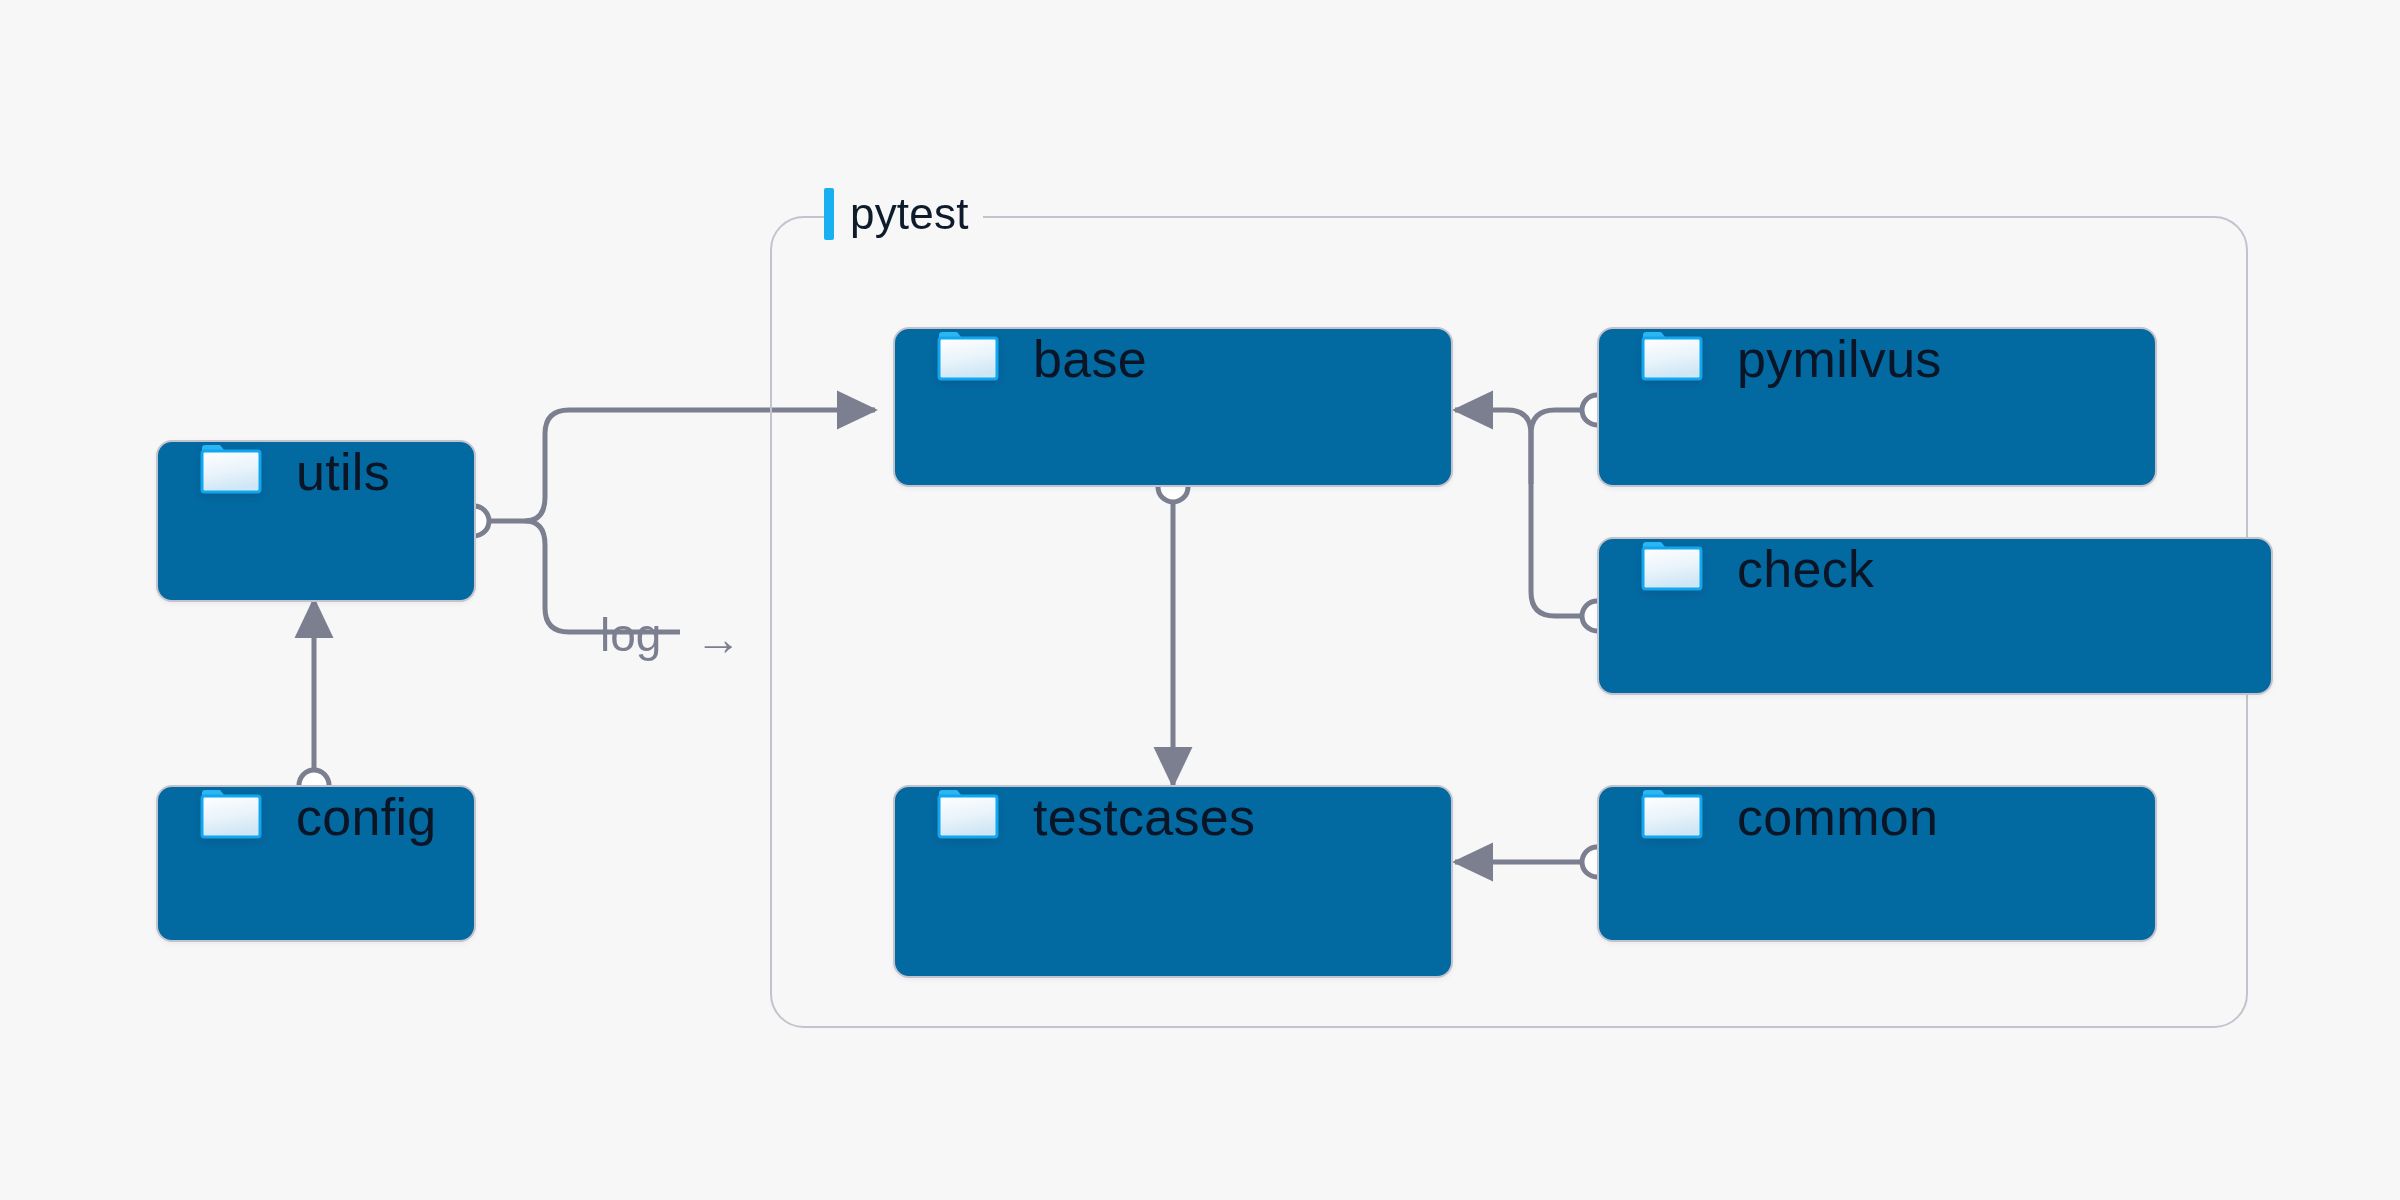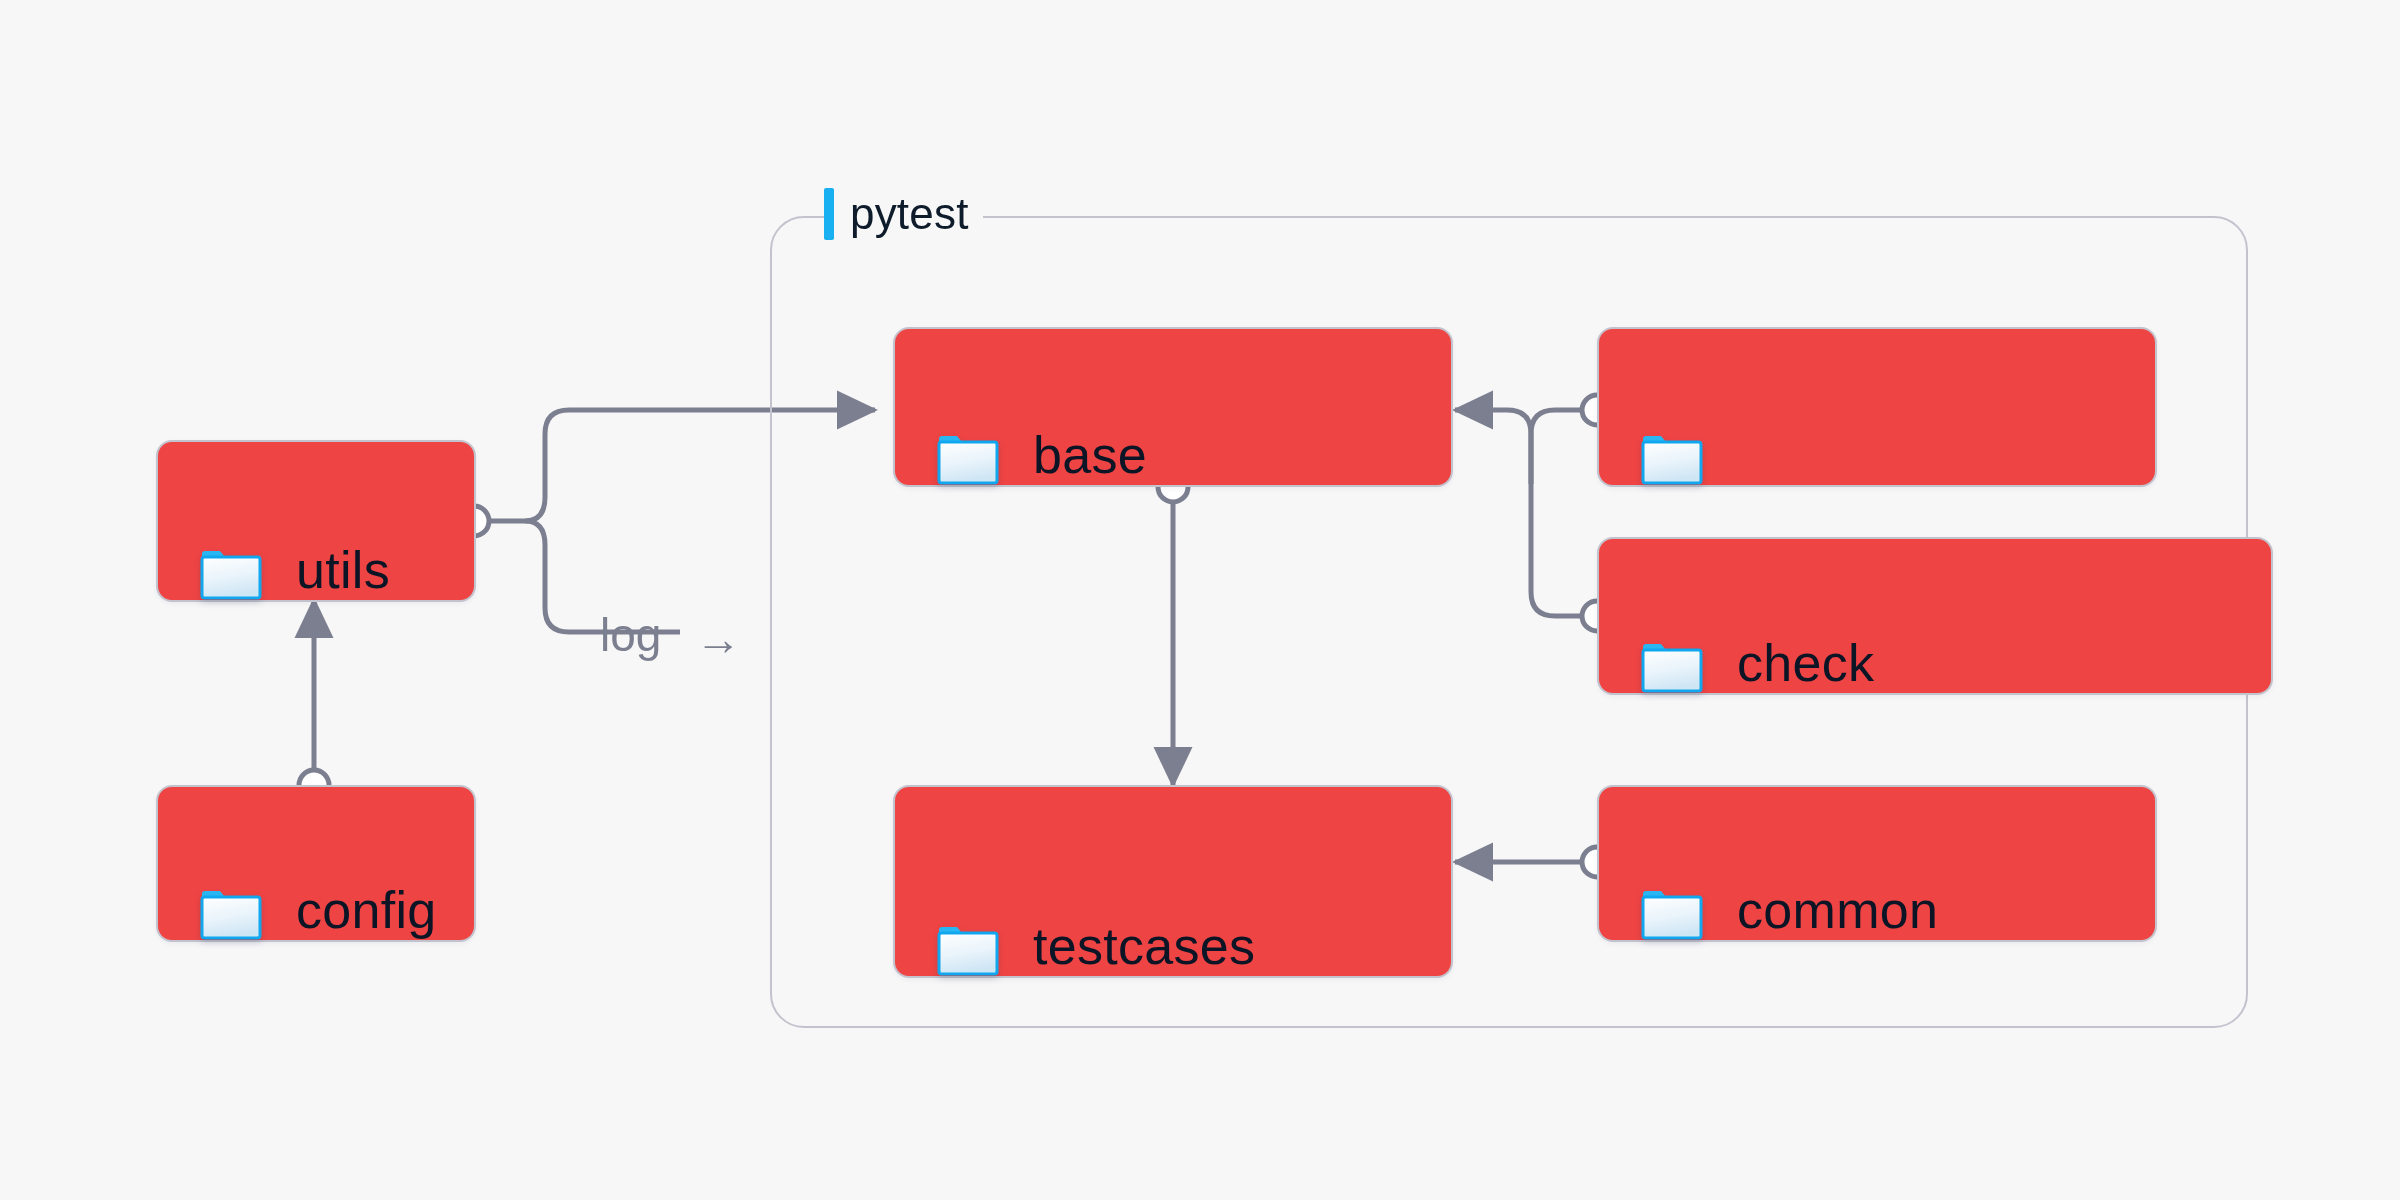--- a/index.html
+++ b/index.html
@@ -31,25 +31,25 @@
   .group-label .bar{
     width:10px;height:52px;background:#18b0f0;border-radius:2px;
   }
   .group-label .gtext{
     font-size:44px;color:#0d1b2a;letter-spacing:.2px;white-space:nowrap;
   }
 
   
   .node{
     position:absolute;
-    background:#ef4444;
+    background:#0369a1;
     border:2px solid #c3c3ce;
     border-radius:16px;
     box-sizing:border-box;
-    display:flex;align-items:flex-end;
+    display:flex;align-items:flex-start;
     padding-left:42px;
     gap:34px;
     box-shadow:0 2px 5px rgba(20,25,50,.05);
   }
   .node .label{
     font-size:52px;color:#0b1526;letter-spacing:.3px;white-space:nowrap;
   }
 
   
   .folder{position:relative;width:62px;height:52px;flex:0 0 auto;}
@@ -172,20 +172,21 @@
     <span class="label">testcases</span>
   </div>
 
   <div class="node" style="left:1597px;top:327px;width:560px;height:160px;">
     <span class="folder">
       <svg viewBox="0 0 62 52">
         <path d="M2,10 L2,6 Q2,3 5,3 L20,3 L25,9 L25,12 L2,12 Z" fill="#29b6f2"></path>
         <rect x="2" y="9" width="58" height="41" rx="2.5" fill="url(#folderGrad)" stroke="#11a7ef" stroke-width="3"></rect>
       </svg>
     </span>
+    <span class="label">pymilvus</span>
   </div>
 
   <div class="node" style="left:1597px;top:537px;width:676px;height:158px;">
     <span class="folder">
       <svg viewBox="0 0 62 52">
         <path d="M2,10 L2,6 Q2,3 5,3 L20,3 L25,9 L25,12 L2,12 Z" fill="#29b6f2"></path>
         <rect x="2" y="9" width="58" height="41" rx="2.5" fill="url(#folderGrad)" stroke="#11a7ef" stroke-width="3"></rect>
       </svg>
     </span>
     <span class="label">check</span>

